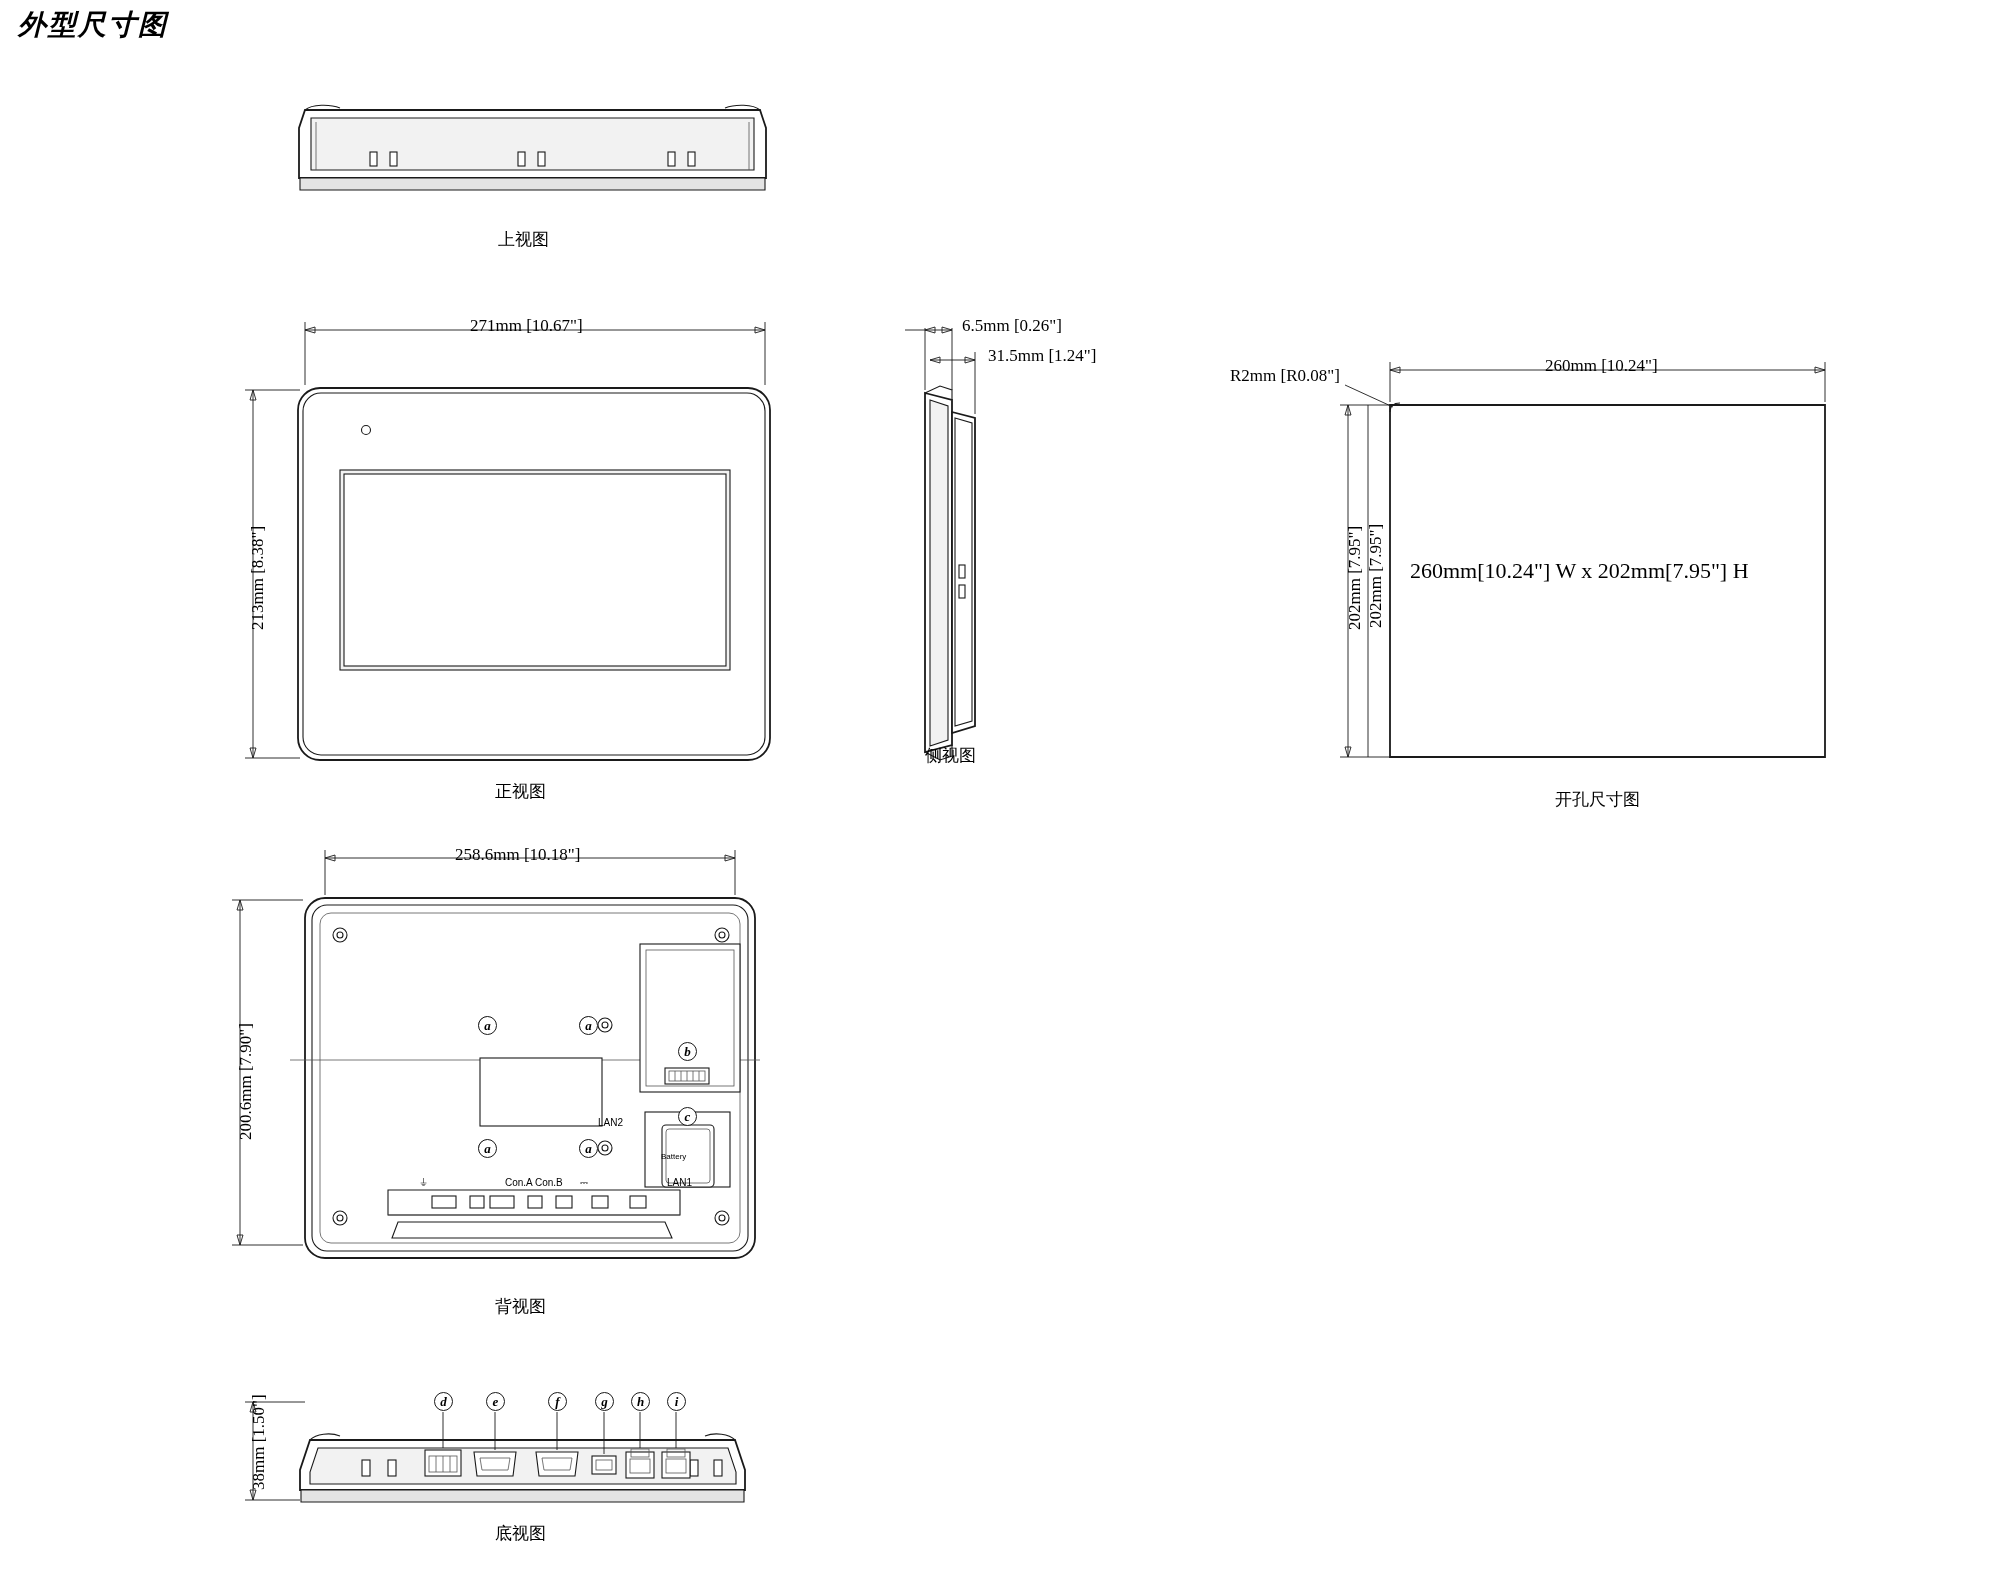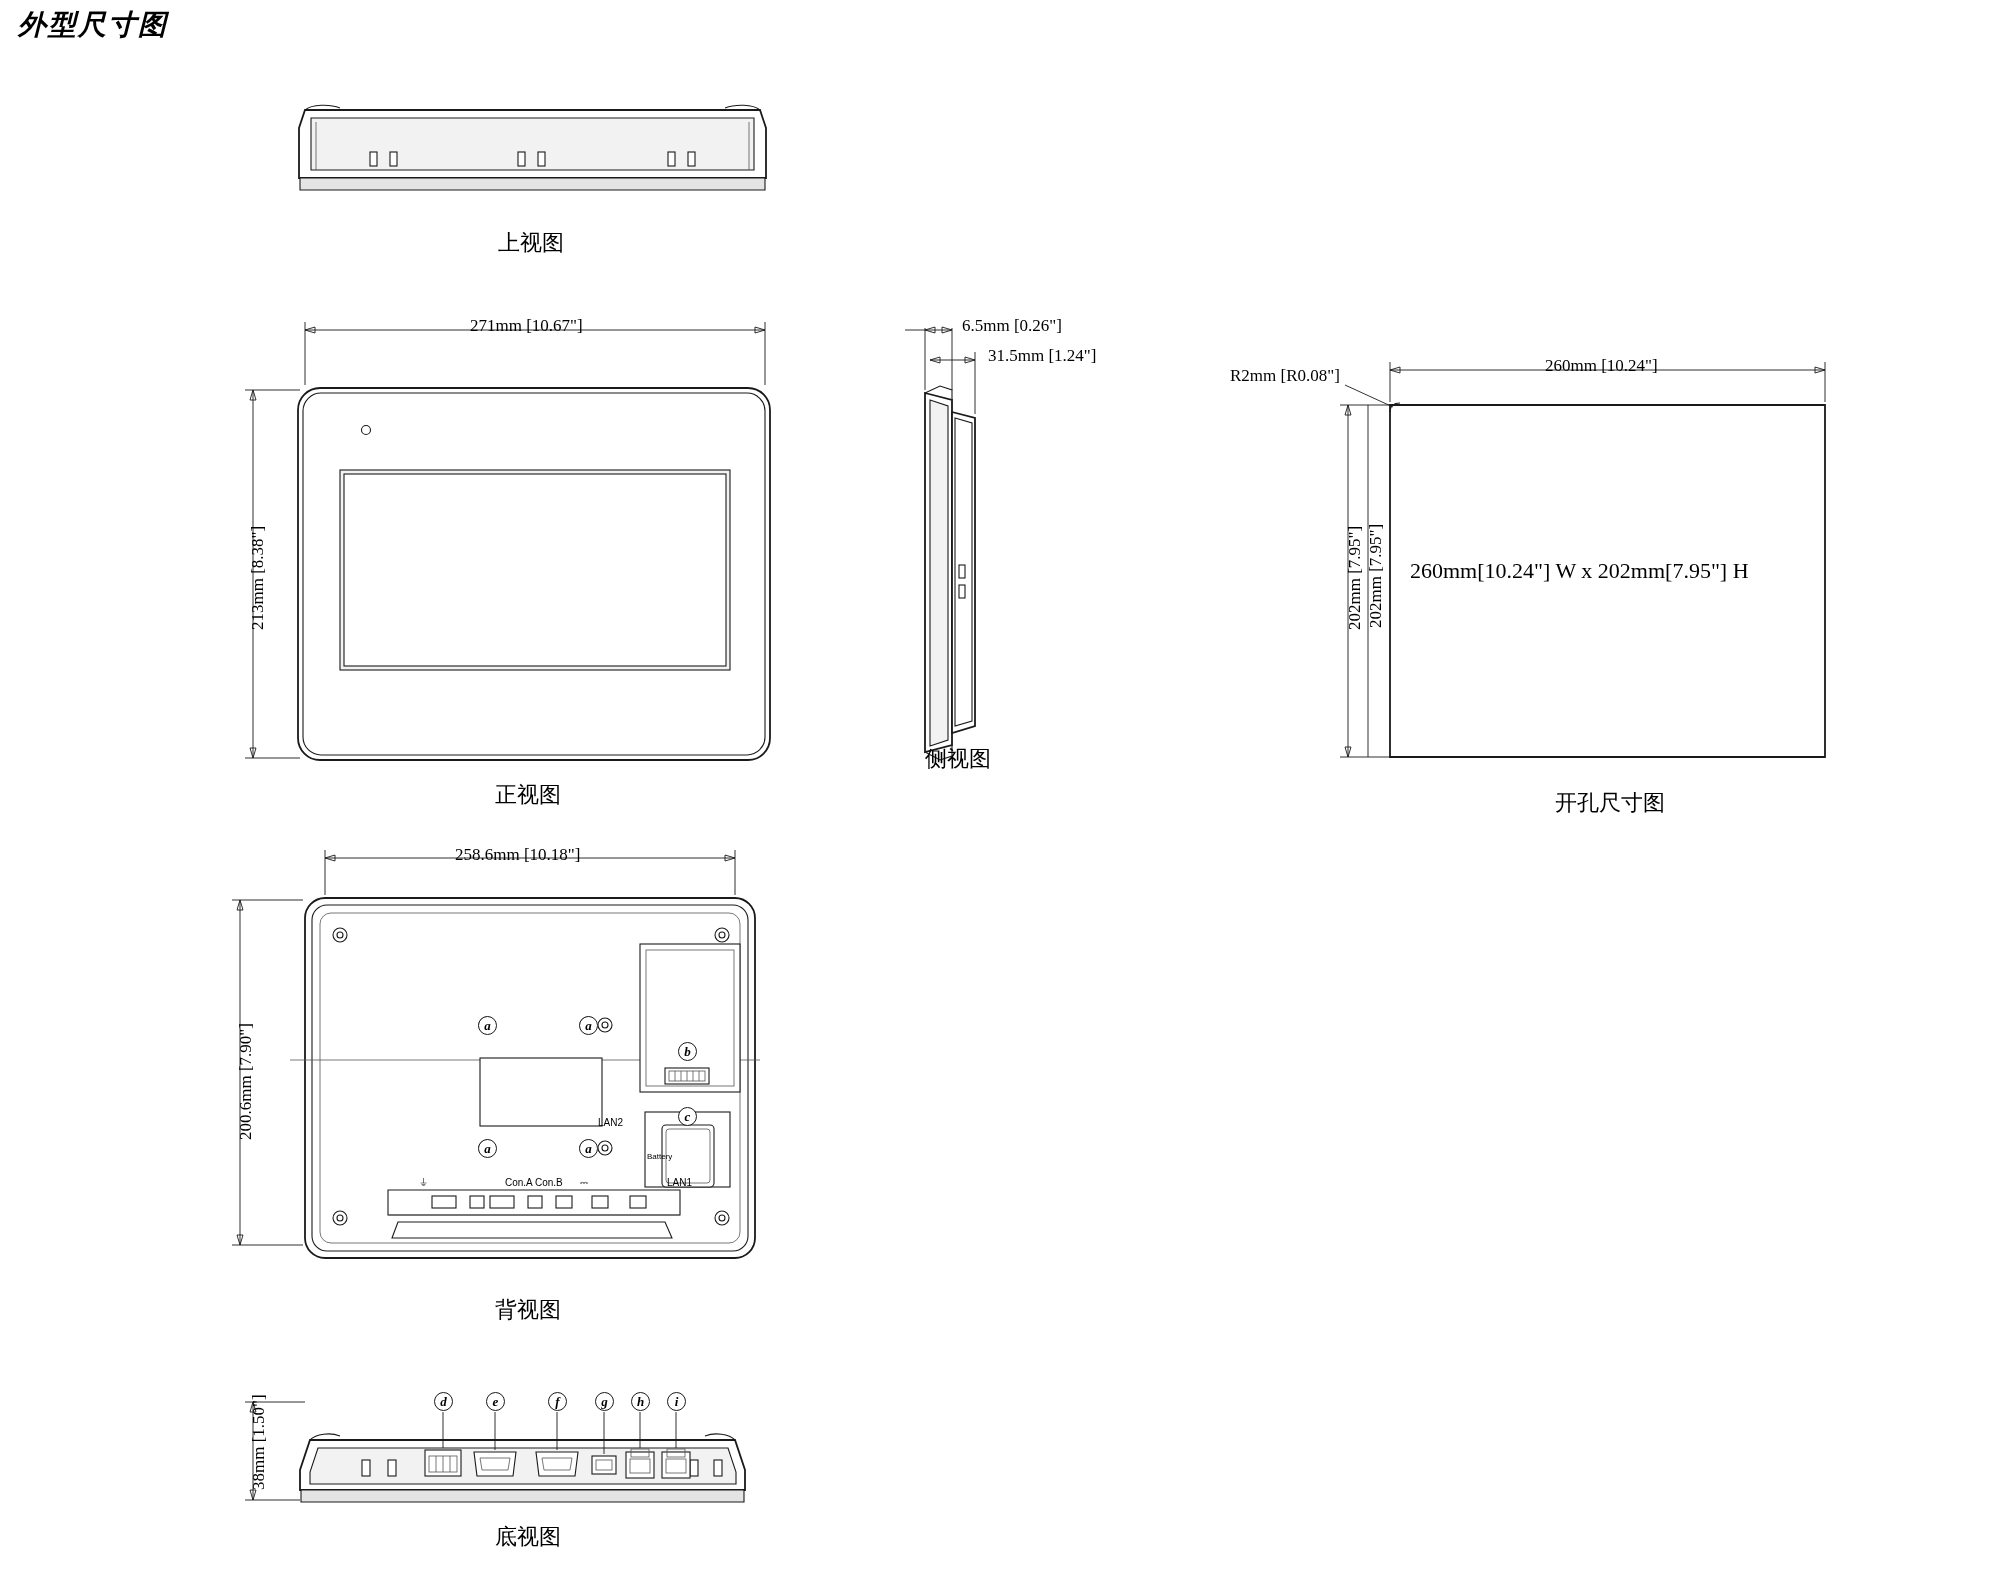--- a/index.html
+++ b/index.html
@@ -21,21 +21,21 @@
     top: 6px;
     font-family: "Liberation Sans", sans-serif;
     font-size: 28px;
     font-weight: bold;
     font-style: italic;
     letter-spacing: 2px;
   }
   .caption {
     position: absolute;
     font-family: "Liberation Sans", sans-serif;
-    font-size: 22px;
+    font-size: 17px;
     color: #000;
     white-space: nowrap;
   }
   .dimlabel {
     position: absolute;
     font-family: "Liberation Serif", serif;
     font-size: 17px;
     color: #000;
     white-space: nowrap;
   }
@@ -310,21 +310,21 @@
 <div class="dimlabel" style="left:455px; top:845px;">258.6mm [10.18"]</div>
 <div class="dimlabel vert" style="left:236px; top:1140px;">200.6mm [7.90"]</div>
 <div class="caption" style="left:495px; top:1295px;">背视图</div>
 
 <div class="cb-circle" style="left:478px; top:1016px;">a</div>
 <div class="cb-circle" style="left:579px; top:1016px;">a</div>
 <div class="cb-circle" style="left:478px; top:1139px;">a</div>
 <div class="cb-circle" style="left:579px; top:1139px;">a</div>
 <div class="cb-circle" style="left:678px; top:1042px;">b</div>
 <div class="cb-circle" style="left:678px; top:1107px;">c</div>
-<div class="batt-lbl" style="left:647px; top:1152px;">Battery</div>
+<div class="batt-lbl" style="left:661px; top:1152px;">Battery</div>
 
 <div class="port-lbl" style="left:505px; top:1177px;">Con.A</div>
 <div class="port-lbl" style="left:535px; top:1177px;">Con.B</div>
 <div class="port-lbl" style="left:598px; top:1117px;">LAN2</div>
 <div class="port-lbl" style="left:638px; top:1177px;margin-left:29px;">LAN1</div>
 <div class="port-lbl" style="left:420px; top:1177px;">⏚</div>
 <div class="port-lbl" style="left:580px; top:1177px;">⎓</div>
 
 <div class="dimlabel vert" style="left:249px; top:1490px;">38mm [1.50"]</div>
 <div class="caption" style="left:495px; top:1522px;">底视图</div>

